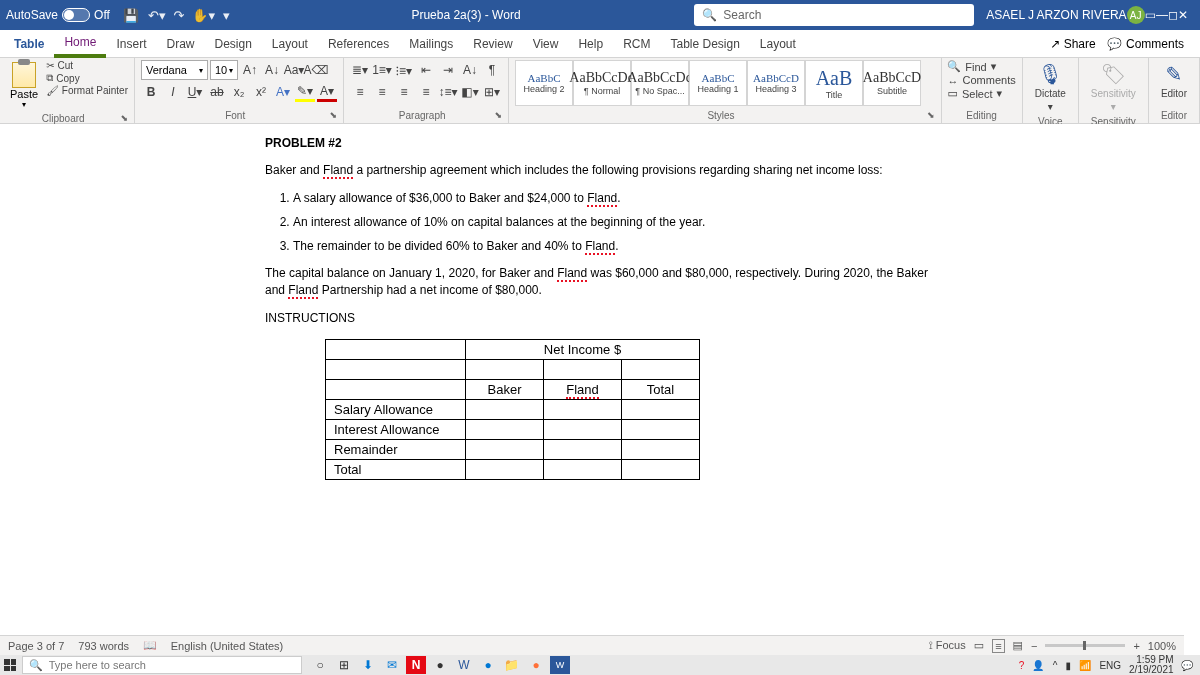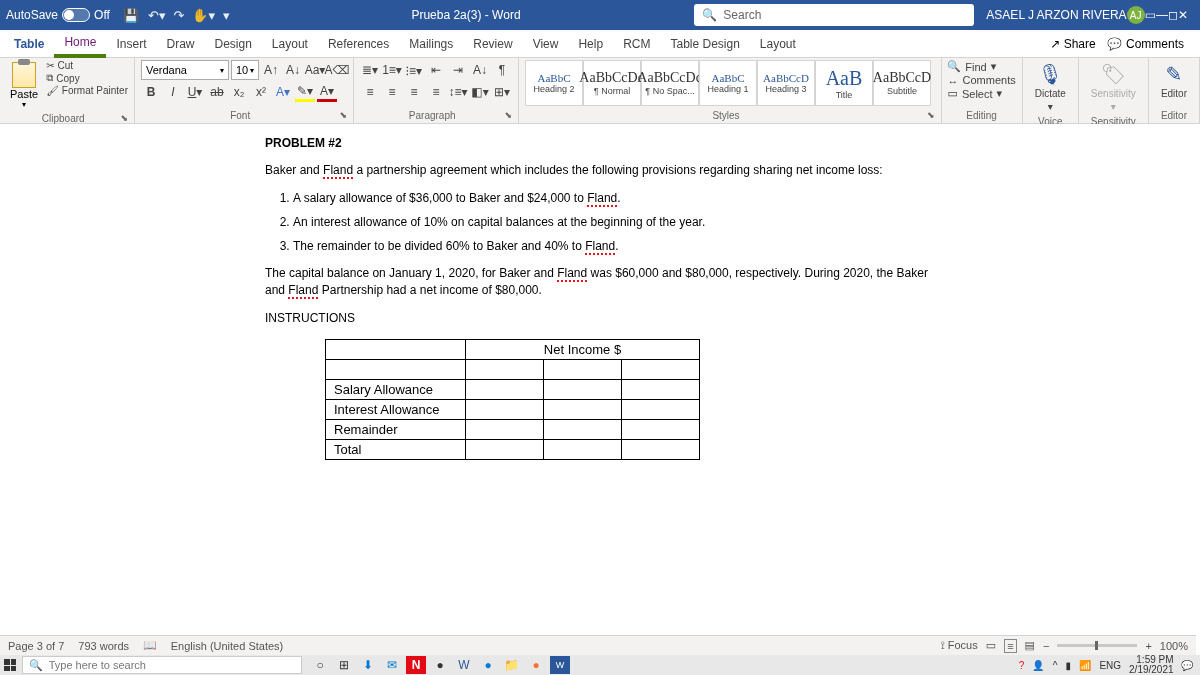--- a/index.html
+++ b/index.html
@@ -31,21 +31,21 @@
 .group-label { text-align: center; color: #666; font-size: 10px; padding-top: 2px; }
 .clipboard-body { display: flex; gap: 2px; }
 .paste { display: flex; flex-direction: column; align-items: center; padding: 2px 4px; }
 .paste-icon { width: 24px; height: 26px; background: linear-gradient(#fff6da,#ffe9a8); border: 1px solid #c9a227; position: relative; }
 .paste-icon::before { content: ""; position: absolute; top: -4px; left: 5px; width: 12px; height: 6px; background: #888; border-radius: 2px; }
 .clip-list { display: flex; flex-direction: column; gap: 1px; font-size: 10px; color: #444; padding-left: 2px; }
 .clip-list div { display: flex; align-items: center; gap: 3px; }
 .font-body { display: flex; flex-direction: column; gap: 2px; }
 .font-row { display: flex; gap: 2px; align-items: center; }
 .combo { border: 1px solid #ababab; background: #fff; height: 20px; padding: 0 4px; display: flex; align-items: center; font-size: 11px; }
-.fname { width: 88px; }
+.fname { width: 67px; }
 .fsize { width: 28px; }
 .btn-sq { width: 20px; height: 20px; display: flex; align-items: center; justify-content: center; color: #444; font-size: 12px; }
 .para-body { display: flex; flex-direction: column; gap: 2px; }
 .styles-body { display: flex; gap: 0; flex: 1; }
 .style-item { width: 58px; height: 46px; border: 1px solid #d4d4d4; background: #fff; display: flex; flex-direction: column; align-items: center; justify-content: center; font-size: 9px; color: #444; cursor: pointer; }
 .style-preview { font-family: "Times New Roman", serif; font-size: 14px; color: #333; }
 .style-preview.big { font-size: 20px; color: #2b579a; }
 .style-preview.med { font-size: 11px; color: #2b579a; }
 .editing-body { display: flex; flex-direction: column; gap: 1px; font-size: 11px; color: #444; }
 .editing-body div { display: flex; gap: 4px; align-items: center; }
@@ -60,21 +60,21 @@
 .page p { margin-bottom: 12px; line-height: 1.4; }
 .page ol { margin: 0 0 12px 28px; }
 .page ol li { margin-bottom: 10px; }
 .squiggle { border-bottom: 2px dotted #e81123; }
 .doc-table { border-collapse: collapse; margin-top: 6px; margin-left: 60px; font-family: Calibri, sans-serif; font-size: 13px; }
 .doc-table td { border: 1px solid #000; padding: 2px 8px; height: 20px; min-width: 78px; }
 .doc-table td.lbl { width: 140px; }
 .doc-table td.merged { text-align: center; }
 
 
-.statusbar { position: absolute; bottom: 20px; left: 0; right: 4px; height: 20px; background: #f3f2f1; border-top: 1px solid #d4d4d4; display: flex; align-items: center; font-size: 11px; color: #555; padding: 0 8px; gap: 14px; }
+.statusbar { position: absolute; bottom: 20px; left: 0; right: 16px; height: 20px; background: #f3f2f1; border-top: 1px solid #d4d4d4; display: flex; align-items: center; font-size: 11px; color: #555; padding: 0 8px; gap: 14px; }
 .statusbar .right { margin-left: auto; display: flex; gap: 8px; align-items: center; }
 .zoom-slider { width: 80px; height: 3px; background: #c8c8c8; position: relative; }
 .zoom-slider::before { content: ""; position: absolute; left: 38px; top: -3px; width: 3px; height: 9px; background: #666; }
 
 
 .taskbar { position: absolute; bottom: 0; left: 0; right: 0; height: 20px; background: #e8e8e8; display: flex; align-items: center; font-size: 11px; color: #333; }
 .start { width: 20px; height: 20px; display: flex; align-items: center; justify-content: center; }
 .win-logo { width: 12px; height: 12px; display: grid; grid-template: 1fr 1fr / 1fr 1fr; gap: 1px; }
 .win-logo span { background: #333; }
 .search-tb { width: 280px; height: 18px; border: 1px solid #ccc; background: #fff; display: flex; align-items: center; padding: 0 6px; gap: 6px; color: #777; font-size: 11px; margin-left: 2px; }
@@ -299,20 +299,26 @@
             <td class="lbl"></td>
             <td class="merged" colspan="3">Net Income $</td>
           </tr>
       <tr>
             <td class="lbl"></td>
             <td></td>
             <td></td>
             <td></td>
           </tr>
       <tr>
+            <td class="lbl"></td>
+            <td class="merged">Baker</td>
+            <td class="merged"><span class="squiggle">Fland</span></td>
+            <td class="merged">Total</td>
+          </tr>
+      <tr>
             <td class="lbl">Salary Allowance</td>
             <td></td>
             <td></td>
             <td></td>
           </tr>
       <tr>
             <td class="lbl">Interest Allowance</td>
             <td></td>
             <td></td>
             <td></td>

